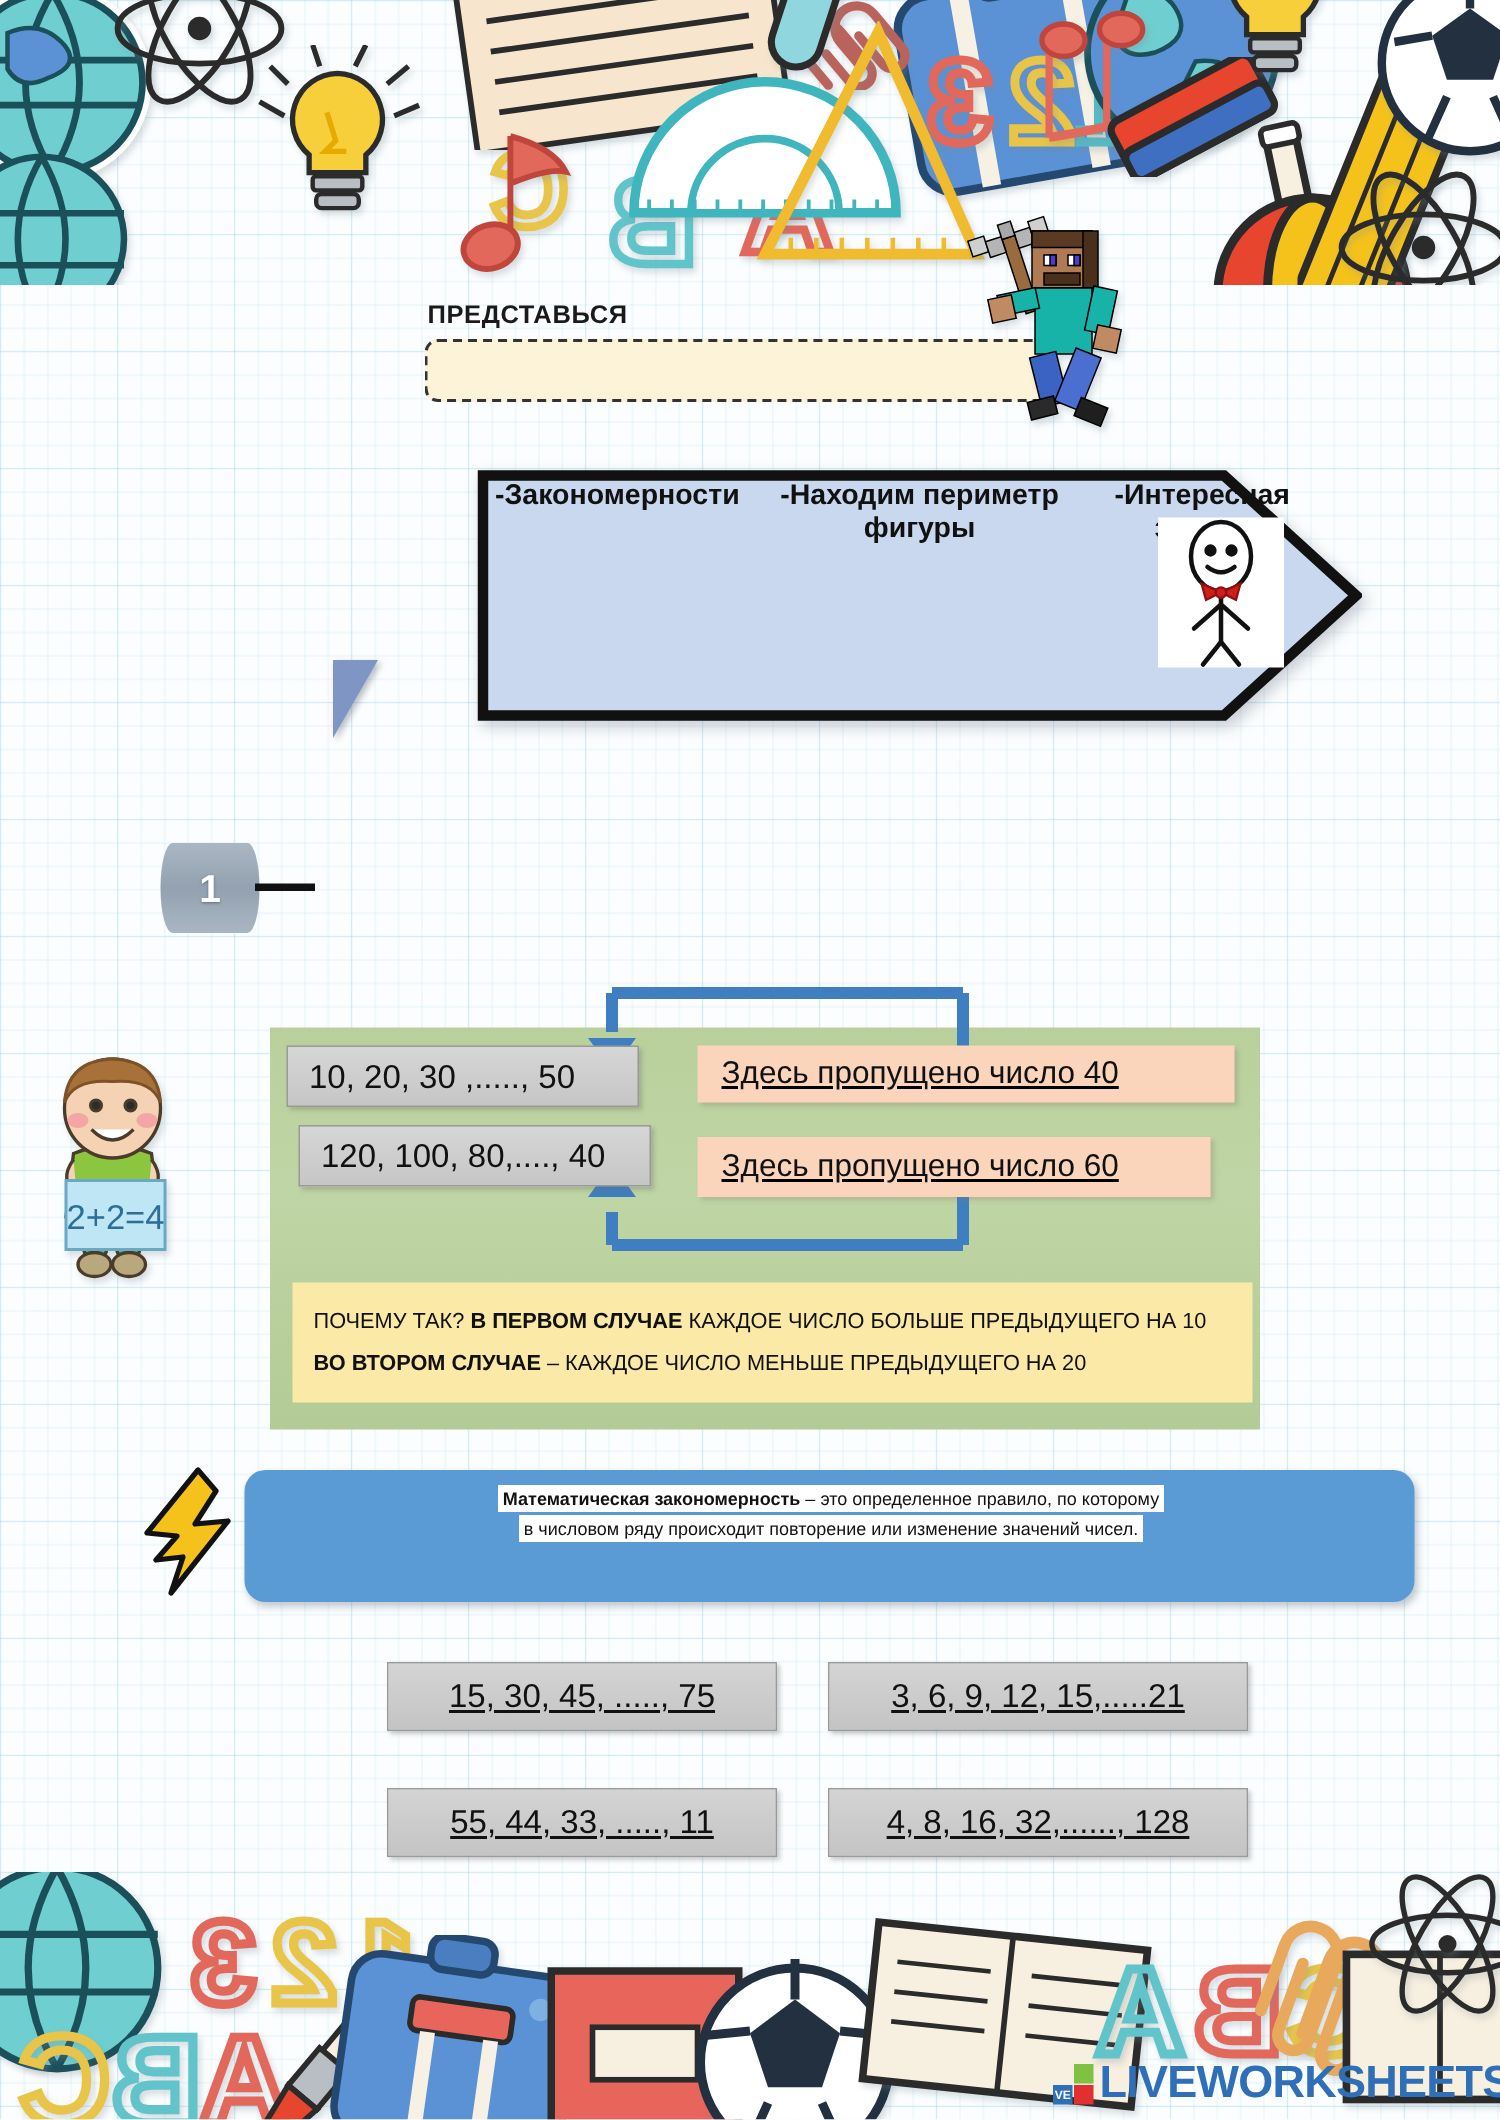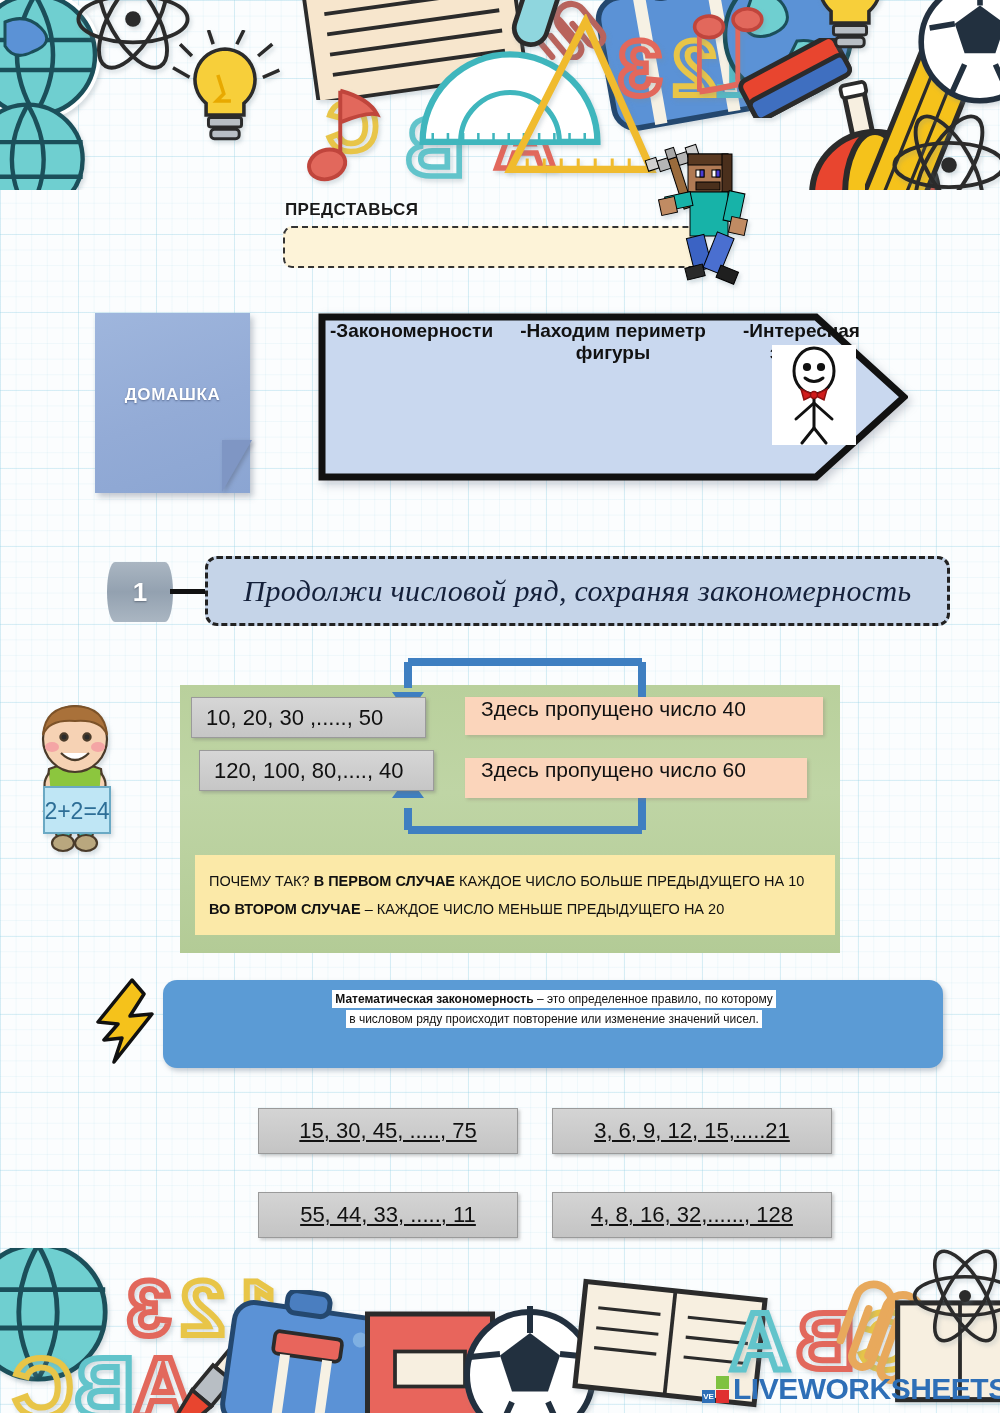--- a/index.html
+++ b/index.html
@@ -95,22 +95,23 @@
   .arrow-svg{position:absolute;left:180px;top:648px;width:660px;height:200px;}
 
   .seq-box{
     position:absolute;background:linear-gradient(180deg,#d6d6d6 0%,#c6c6c6 100%);
     border:1px solid #9a9a9a;display:flex;align-items:center;
     box-shadow:2px 2px 3px rgba(110,110,110,.35);
   }
   .seq-text{font-size:22px;color:#111;padding-left:14px;}
   .ans-box{
     position:absolute;background:#fbd5bb;
-    display:flex;
+    display:flex;align-items:center;
     box-shadow:2px 2px 3px rgba(140,120,110,.3);
+    text-decoration:underline;
   }
   .ans-text{font-size:21px;color:#111;padding-left:16px;}
 
   .why-box{
     position:absolute;left:195px;top:855px;width:640px;height:80px;
     background:#fbe9a8;padding:10px 14px;box-sizing:border-box;
     display:flex;flex-direction:column;justify-content:center;gap:12px;
   }
   .why-line{font-size:14.5px;color:#111;white-space:nowrap;}
   .why-line b{font-weight:bold;}
@@ -500,23 +501,20 @@
         <rect x="56" y="124" width="18" height="12" fill="#2a2a2a" transform="rotate(-14 65 130)"></rect>
         <rect x="80" y="92" width="18" height="38" fill="#4a6fd0" transform="rotate(22 89 110)"></rect>
         <rect x="88" y="126" width="19" height="13" fill="#1f1f1f" transform="rotate(22 97 132)"></rect>
       </g>
     </svg>
   </div>
 
   <div class="intro-label">ПРЕДСТАВЬСЯ</div>
   <input class="intro-field" type="text" placeholder="" style="">
 
-  <div class="hw-note">
-    <div class="hw-note-label">ДОМАШКА</div>
-  </div>
   <div class="hw-fold"></div>
 
   <svg class="hw-arrow" viewBox="0 0 590 168">
     <path d="M4 4 H498 L586 84 L498 164 H4 Z" fill="#c9d8ef" stroke="#111" stroke-width="7"></path>
   </svg>
   <div class="hw-lines">
     <div class="hw-line">-Закономерности</div>
     <div class="hw-line">-Находим периметр фигуры</div>
     <div class="hw-line">-Интересная задача</div>
   </div>
@@ -531,23 +529,20 @@
         <path d="M42 58 L24 74 M42 58 L60 74"></path>
         <path d="M42 83 L30 98 M42 83 L54 98"></path>
       </g>
       <path d="M42 50 l-13 -6 l3 11z M42 50 l13 -6 l-3 11z" fill="#d11c1c" stroke="#8d1111" stroke-width="1.5"></path>
       <circle cx="42" cy="50" r="3.5" fill="#d11c1c" stroke="#8d1111" stroke-width="1.5"></circle>
     </svg>
   </div>
 
   <div class="task-badge">1</div>
   <div class="task-connector"></div>
-  <div class="task-bar">
-    <span class="task-bar-text">Продолжи числовой ряд, сохраняя закономерность</span>
-  </div>
 
   <div class="sticker" style="left:16px;top:695px;z-index:4;">
     <svg width="118" height="160" viewBox="0 0 118 160">
       <g stroke="#4a3b2a" stroke-width="2.2">
 
         <rect x="40" y="112" width="15" height="32" rx="6" fill="#3fb8b0"></rect>
         <rect x="62" y="112" width="15" height="32" rx="6" fill="#3fb8b0"></rect>
         <ellipse cx="47" cy="148" rx="11" ry="8" fill="#b9a77e"></ellipse>
         <ellipse cx="70" cy="148" rx="11" ry="8" fill="#b9a77e"></ellipse>
 

